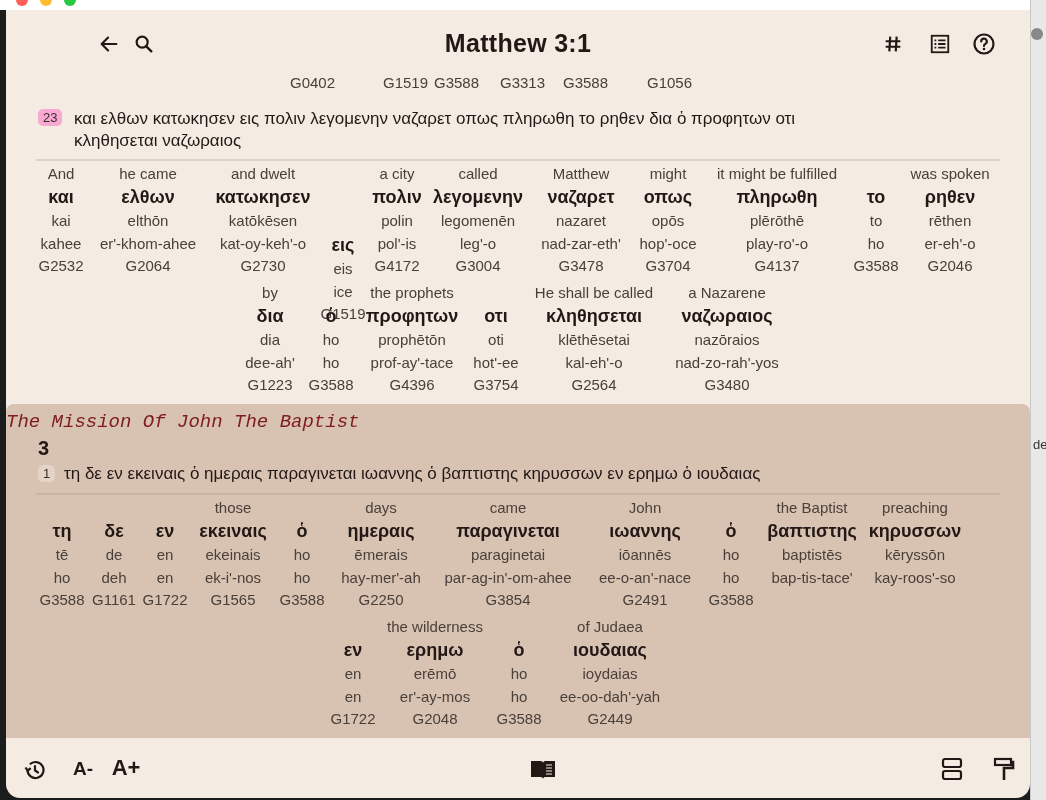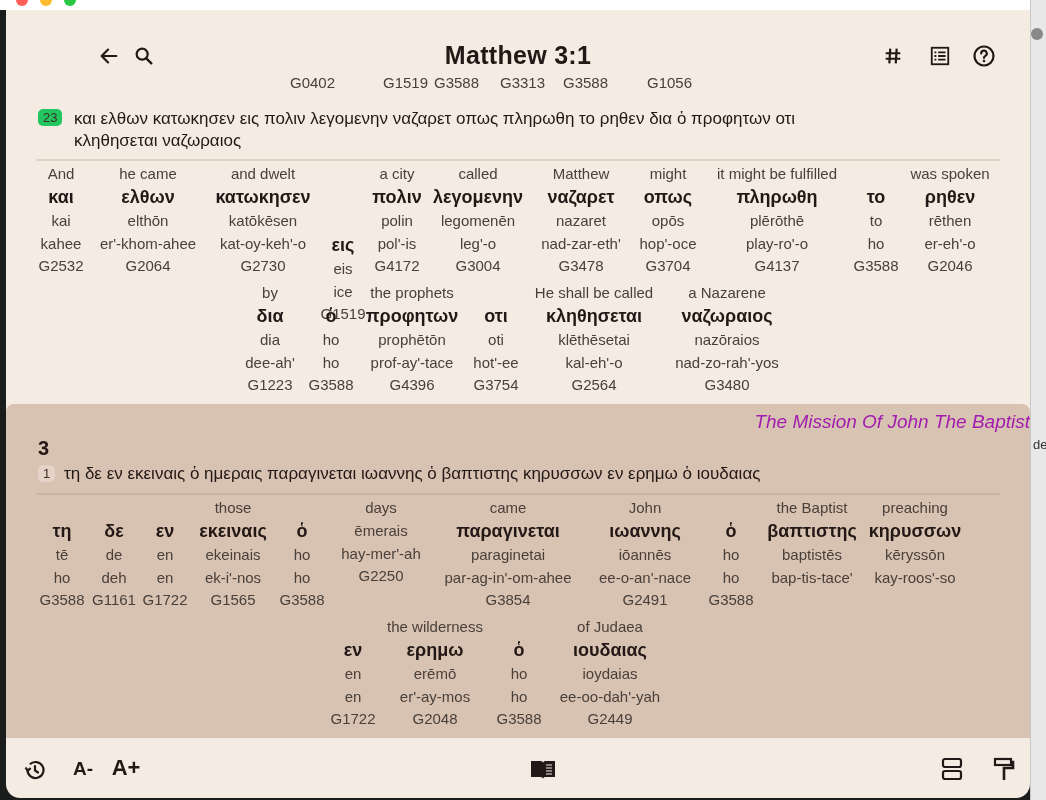--- a/index.html
+++ b/index.html
@@ -6,37 +6,37 @@
   html, body { width: 1046px; height: 800px; overflow: hidden; background: #1b1c1c; font-family: "Liberation Sans", "DejaVu Sans", sans-serif; }
   .titlebar-strip { position: absolute; left: 0; top: 0; width: 1046px; height: 10px; background: #ffffff; }
   .traffic { position: absolute; top: -6px; width: 12px; height: 12px; border-radius: 50%; }
   .t-red { left: 16px; background: #fe5f57; }
   .t-yellow { left: 40px; background: #febc2e; }
   .t-green { left: 64px; background: #28c840; }
   .right-behind { position: absolute; left: 1030px; top: 0; width: 16px; height: 800px; background: #e8e8e8; border-left: 1px solid #c8c8c8; }
   .right-behind .peek { position: absolute; left: 2px; top: 437px; font-size: 13px; color: #333; }
   .right-behind .peek-icon { position: absolute; left: 0px; top: 28px; width: 12px; height: 12px; border-radius: 50%; background: #888; }
   .window { position: absolute; left: 6px; top: 10px; width: 1024px; height: 788px; background: #f4ece3; border-radius: 0 0 14px 14px; overflow: hidden; }
-  .header { position: absolute; left: 0; top: 16px; width: 1024px; height: 62px; }
+  .header { position: absolute; left: 0; top: 4px; width: 1024px; height: 62px; }
   .hdr-icon { position: absolute; top: 18px; width: 24px; height: 24px; display: flex; align-items: center; justify-content: center; cursor: pointer; }
   .title { position: absolute; left: 0; width: 1024px; top: 15px; text-align: center; font-size: 25px; font-weight: bold; color: #231815; letter-spacing: 0.3px; }
   .strongs-top { position: absolute; top: 64px; font-size: 15px; color: #4a403a; }
   .verse-line { position: absolute; font-size: 17px; color: #231815; line-height: 22px; }
-  .vbadge { position: absolute; font-size: 13px; color: #3a2f2a; background: #22c55e; border-radius: 5px; padding: 1px 5px; }
+  .vbadge { position: absolute; font-size: 13px; color: #3a2f2a; background: #f9a8d4; border-radius: 5px; padding: 1px 5px; }
   .hr { position: absolute; height: 2px; background: #ddd3c9; }
   .word { position: absolute; text-align: center; white-space: nowrap; }
   .word .en { font-size: 15px; color: #4a403a; height: 23px; line-height: 23px; }
   .word .gr { font-size: 18px; font-weight: bold; color: #231815; height: 24px; line-height: 24px; }
   .word .tr { font-size: 15px; color: #4a403a; height: 23px; line-height: 23px; }
   .word .pr { font-size: 15px; color: #4a403a; height: 23px; line-height: 23px; }
   .word .st { font-size: 15px; color: #4a403a; height: 22px; line-height: 22px; }
   .section { position: absolute; left: 0; top: 394px; width: 1024px; height: 334px; background: #d8c3b3; border-radius: 8px 8px 0 0; }
   .section .hr { background: #c9b4a4; }
   .section .vbadge { background: #e4d3c6; }
-  .section-title { position: absolute; left: 0; top: 7px; width: 1024px; text-align: right; font-style: italic; font-size: 19px; color: #a21caf; }
+  .section-title { position: absolute; left: 0; top: 7px; width: 1024px; text-align: left; font-style: italic; font-size: 19px; color: #7f1d1d; font-family: Liberation Mono, monospace; }
   .chapter-num { position: absolute; left: 32px; top: 33px; font-size: 20px; font-weight: bold; color: #231815; }
   .footer { position: absolute; left: 0; top: 728px; width: 1024px; height: 60px; }
   .ftr-icon { position: absolute; display: flex; align-items: center; justify-content: center; cursor: pointer; color: #231815; }
   .font-btn { font-weight: bold; color: #231815; font-size: 20px; }
 </style>
 </head>
 <body>
 
 <div class="titlebar-strip">
   <span class="traffic t-red"></span>
@@ -258,20 +258,21 @@
         </div>
         <div class="word" style="left: 206px; width: 180px; top: 92px;">
           <div class="en"></div>
           <div class="gr">ὁ</div>
           <div class="tr">ho</div>
           <div class="pr">ho</div>
           <div class="st">G3588</div>
         </div>
         <div class="word" style="left: 285px; width: 180px; top: 92px;">
           <div class="en">days</div>
+          <div class="gr">ημεραις</div>
           <div class="tr">ēmerais</div>
           <div class="pr">hay-mer'-ah</div>
           <div class="st">G2250</div>
         </div>
         <div class="word" style="left: 412px; width: 180px; top: 92px;">
           <div class="en">came</div>
           <div class="gr">παραγινεται</div>
           <div class="tr">paraginetai</div>
           <div class="pr">par-ag-in'-om-ahee</div>
           <div class="st">G3854</div>

